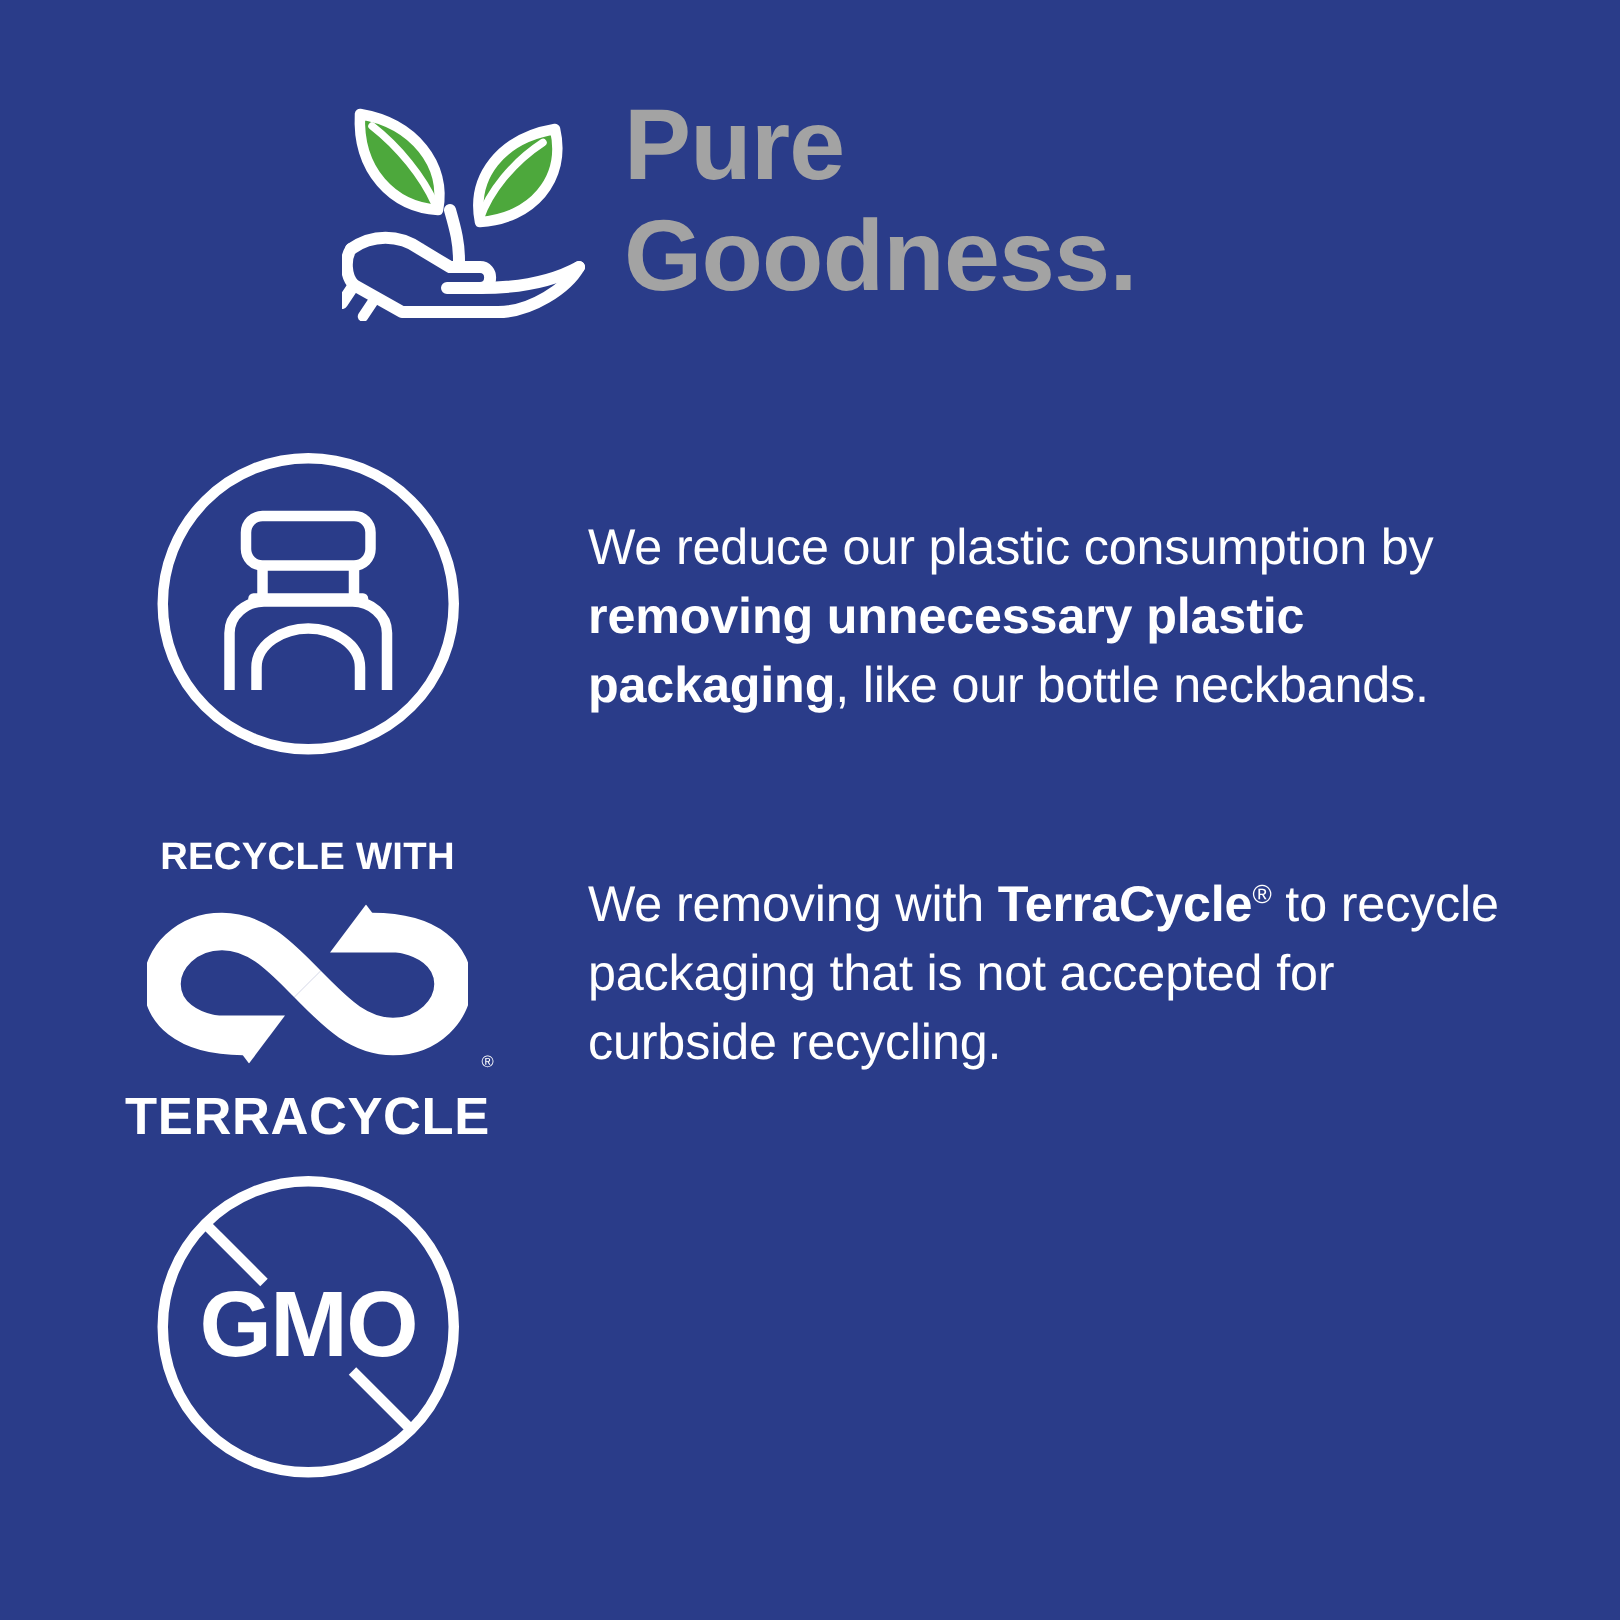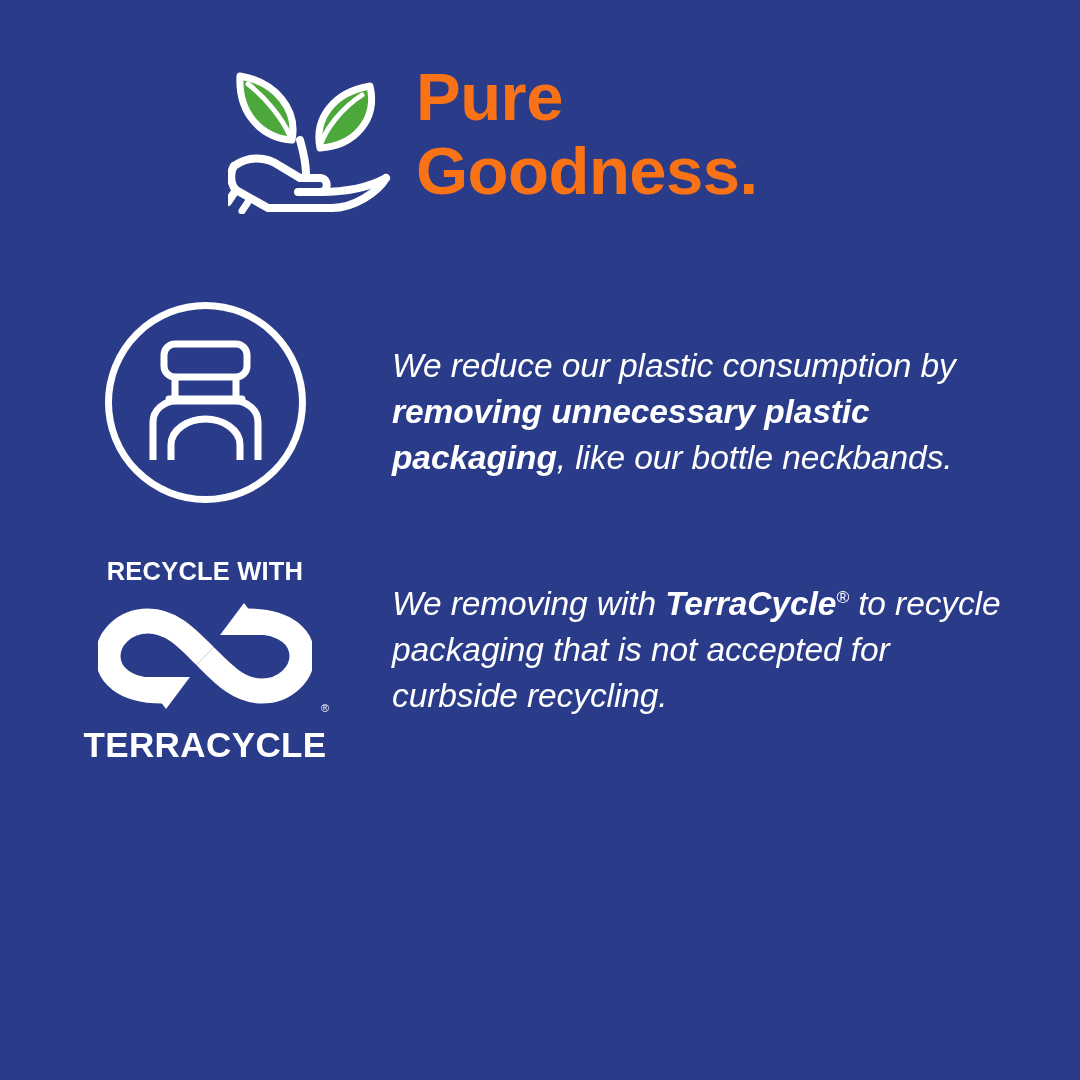--- a/index.html
+++ b/index.html
@@ -39,21 +39,21 @@
     height: 152px;
     flex: 0 0 auto;
     margin-top: 4px;
   }
 
   #brand-title {
     font-size: 67px;
     line-height: 1.1;
     font-weight: bold;
     letter-spacing: -0.5px;
-    color: #f97316;
+    color: #a3a3a3;
     white-space: pre-line;
     padding-top: 2px;
   }
 
   
   .feature-row {
     position: absolute;
     left: 0;
     width: 1080px;
     display: flex;
@@ -68,21 +68,20 @@
     width: 392px;
     flex: 0 0 auto;
     display: flex;
     justify-content: center;
     padding-left: 18px;
   }
 
   .feature-text-col {
     flex: 1 1 auto;
     padding-right: 68px;
-    font-style: italic;
   }
 
   .feature-text {
     font-size: 33.5px;
     line-height: 1.37;
     color: #ffffff;
     letter-spacing: -0.1px;
   }
 
   .feature-text b { font-weight: bold; }
@@ -215,16 +214,25 @@
 
     <div class="feature-text-col">
       <p class="feature-text" id="text-terracycle">
         <span>We removing with </span><b>TerraCycle</b><sup>®</sup><span> to recycle packaging that is not accepted for curbside recycling.</span>
       </p>
     </div>
   </div>
 
   <div class="feature-row" id="row-gmo">
 
+    <div class="feature-icon-col">
+      <svg width="205" height="205" viewBox="0 0 205 205" aria-hidden="true">
+        <circle cx="102.5" cy="102.5" r="97" fill="none" stroke="#ffffff" stroke-width="7"></circle>
+
+        <path d="M34 34 L 73 73" fill="none" stroke="#ffffff" stroke-width="7" stroke-linecap="butt"></path>
+        <path d="M132 132 L 171 171" fill="none" stroke="#ffffff" stroke-width="7" stroke-linecap="butt"></path>
+        <text x="102.5" y="122" text-anchor="middle" font-family="Liberation Sans, sans-serif" font-size="62" font-weight="bold" fill="#ffffff" letter-spacing="-1">GMO</text>
+      </svg>
+    </div>
 
   </div>
 
 </div>
 
 </body></html>

